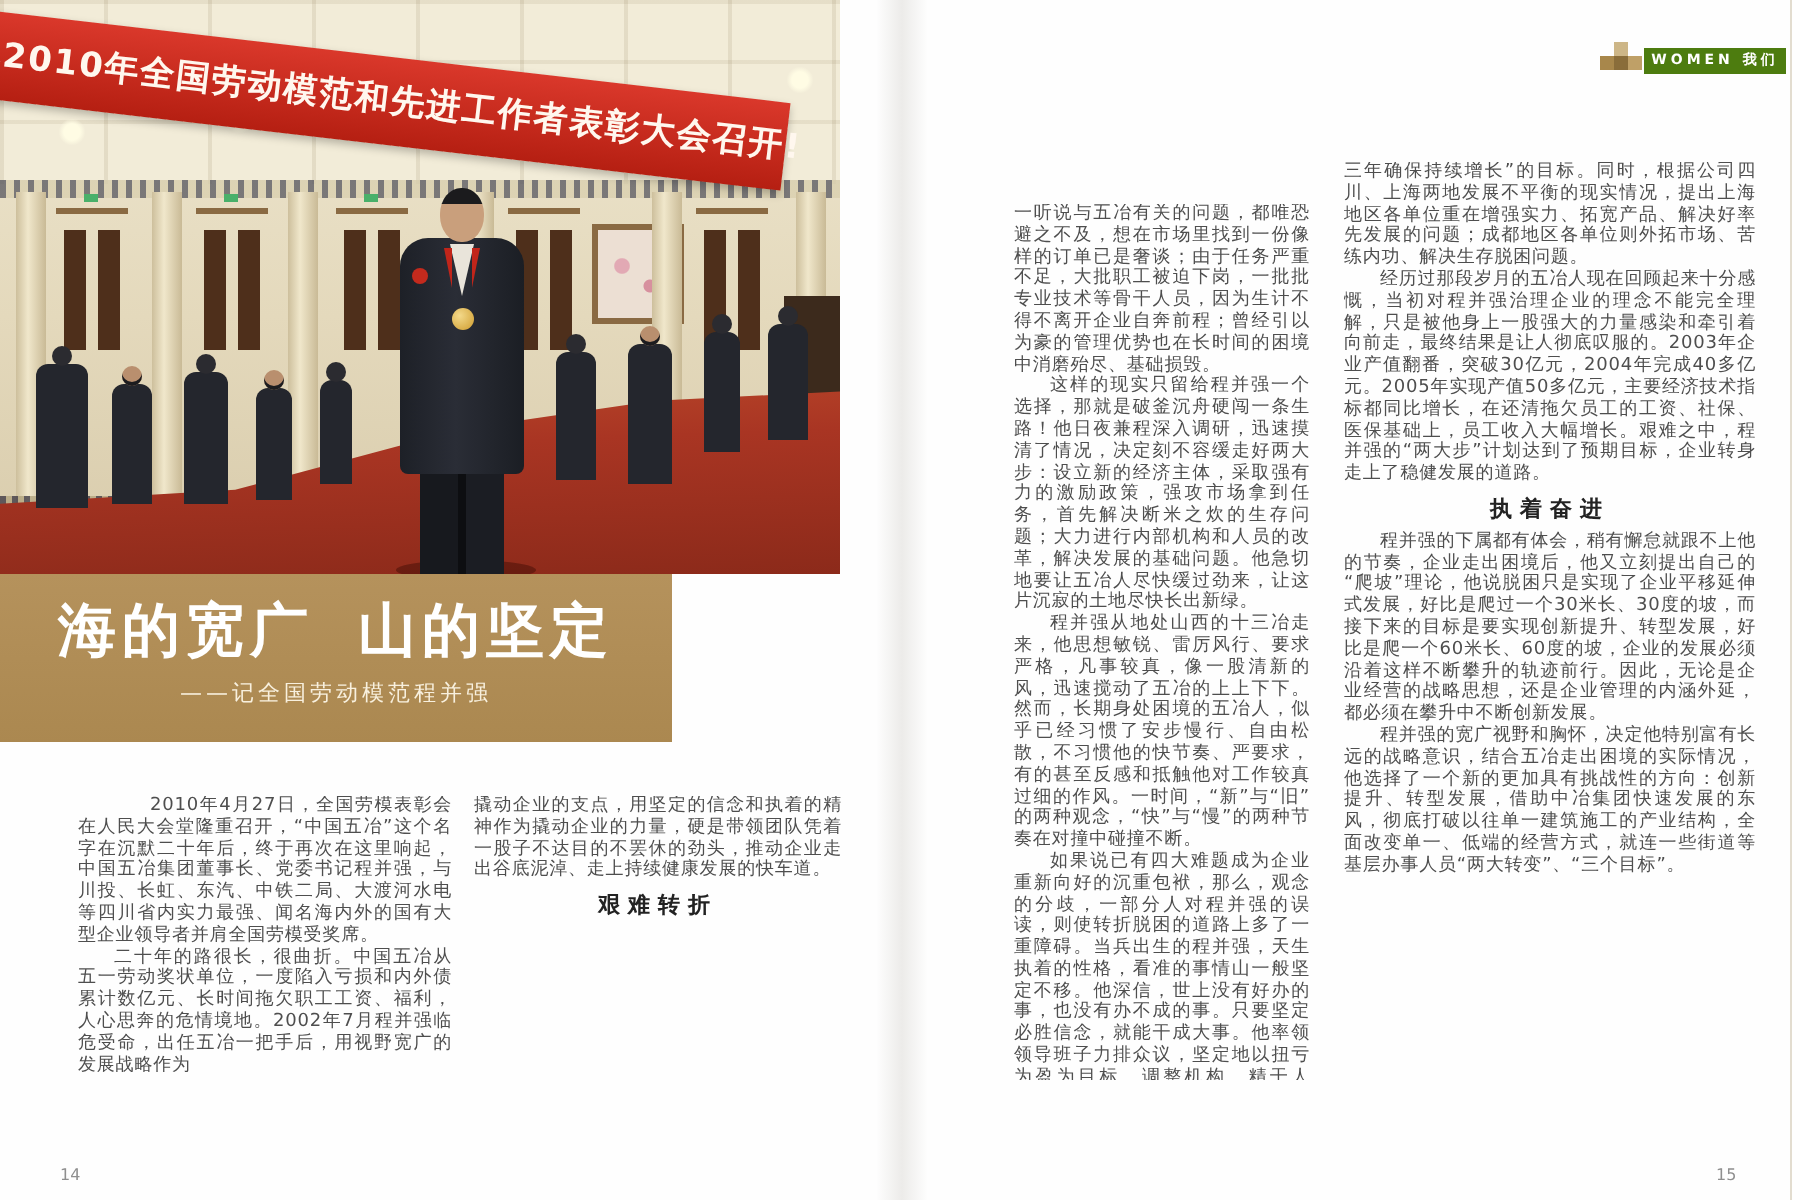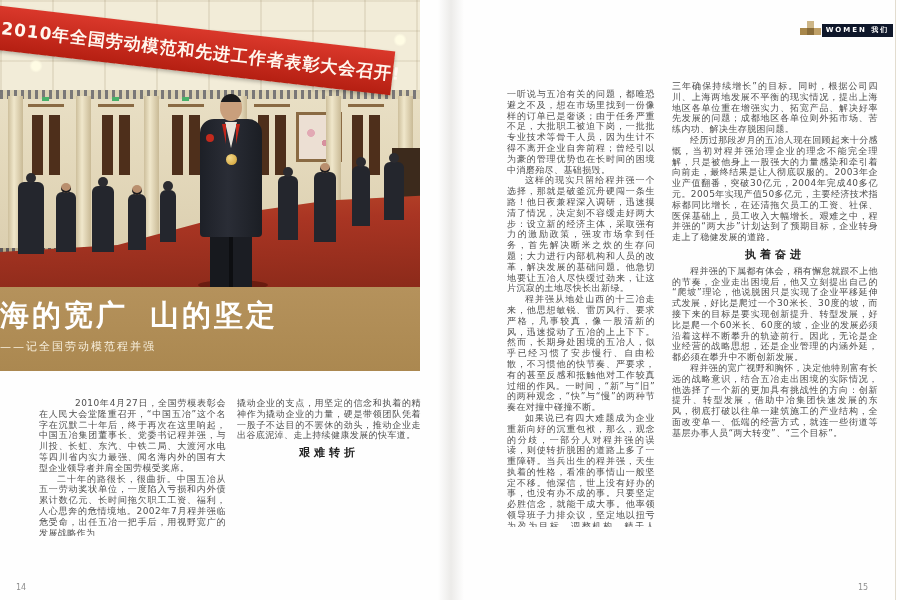--- a/index.html
+++ b/index.html
@@ -64,48 +64,48 @@
     background:rgba(60,10,5,.45);}
   .banner{position:absolute;left:-16px;top:4px;width:414px;height:44px;
     background:linear-gradient(#da382b,#b51f12);transform:rotate(6.6deg);transform-origin:0 0;
     box-shadow:0 2px 4px rgba(0,0,0,.25);}
   .banner span{display:block;white-space:nowrap;color:#fff7ee;font-weight:bold;
     font-size:17px;line-height:44px;letter-spacing:1px;padding-left:2px;}
   .caption{position:absolute;right:5px;top:252px;color:#f2ead9;font-size:8px;letter-spacing:.5px;
     text-shadow:0 1px 1px rgba(40,0,0,.6);}
 
   
-  #titleband{position:absolute;left:0;top:287px;width:420px;height:84px;
-    background:linear-gradient(#b5925c,#ab8850);text-align:left;}
+  #titleband{position:absolute;left:0;top:287px;width:336px;height:84px;
+    background:linear-gradient(#b5925c,#ab8850);text-align:center;}
   #titleband .bigtitle{margin-top:13px;color:#ffffff;font-family:"DejaVu Serif","Liberation Serif",serif;
     font-weight:bold;font-size:29px;letter-spacing:3px;line-height:1.1;}
   #titleband .bigtitle .gap{display:inline-block;width:22px;}
   #titleband .subtitle{margin-top:7px;color:#f8f0de;font-size:11px;letter-spacing:2px;}
 
   
   .bodycol{position:absolute;color:#4e4e4e;font-size:9px;line-height:10.8px;
     text-align:justify;overflow:hidden;letter-spacing:.4px;}
   .bodycol p{margin:0;}
   .bodycol p.ind{text-indent:2em;}
   .bodycol p.ind4{text-indent:4em;}
   .colhead{font-weight:bold;color:#222;font-size:11px;text-align:center;
     letter-spacing:4px;margin:7px 0 5px 0;}
   #lp-col1{left:39px;top:398px;width:187px;height:138px;}
   #lp-col2{left:237px;top:398px;width:184px;height:138px;}
-  #rp-col1{left:507px;top:89px;width:148px;height:438px;}
+  #rp-col1{left:507px;top:102px;width:148px;height:438px;}
   #rp-col2{left:672px;top:81px;width:206px;height:438px;}
 
   
   .pagenum{position:absolute;top:583px;font-size:8px;color:#8f8f8f;}
-  #pn-left{left:16px;} #pn-right{left:858px;}
+  #pn-left{left:30px;} #pn-right{left:858px;}
   #gutter{position:absolute;left:438px;top:0;width:26px;height:600px;
     background:linear-gradient(90deg,rgba(0,0,0,0) 0%,rgba(80,70,50,.10) 50%,rgba(0,0,0,0) 100%);}
   #edge-right{position:absolute;left:895px;top:0;width:1px;height:600px;background:#e2dccf;}
   #badge{position:absolute;left:797px;top:21px;width:96px;height:16px;}
-  #badge .band{position:absolute;left:25px;top:3px;width:71px;height:13px;background:#0f172a;
+  #badge .band{position:absolute;left:25px;top:3px;width:71px;height:13px;background:#4d7c0f;
     color:#fff;font-size:7px;letter-spacing:2px;text-align:center;line-height:13px;font-weight:bold;}
   .chk{position:absolute;width:7px;height:7px;}
   .chk.c1{left:10px;top:0;background:#cdb687;}
   .chk.c2{left:3px;top:7px;background:#a8874b;}
   .chk.c3{left:10px;top:7px;background:#8a6d3a;}
   .chk.c4{left:17px;top:7px;background:#bfa067;}
 </style>
 </head>
 <body>
 

